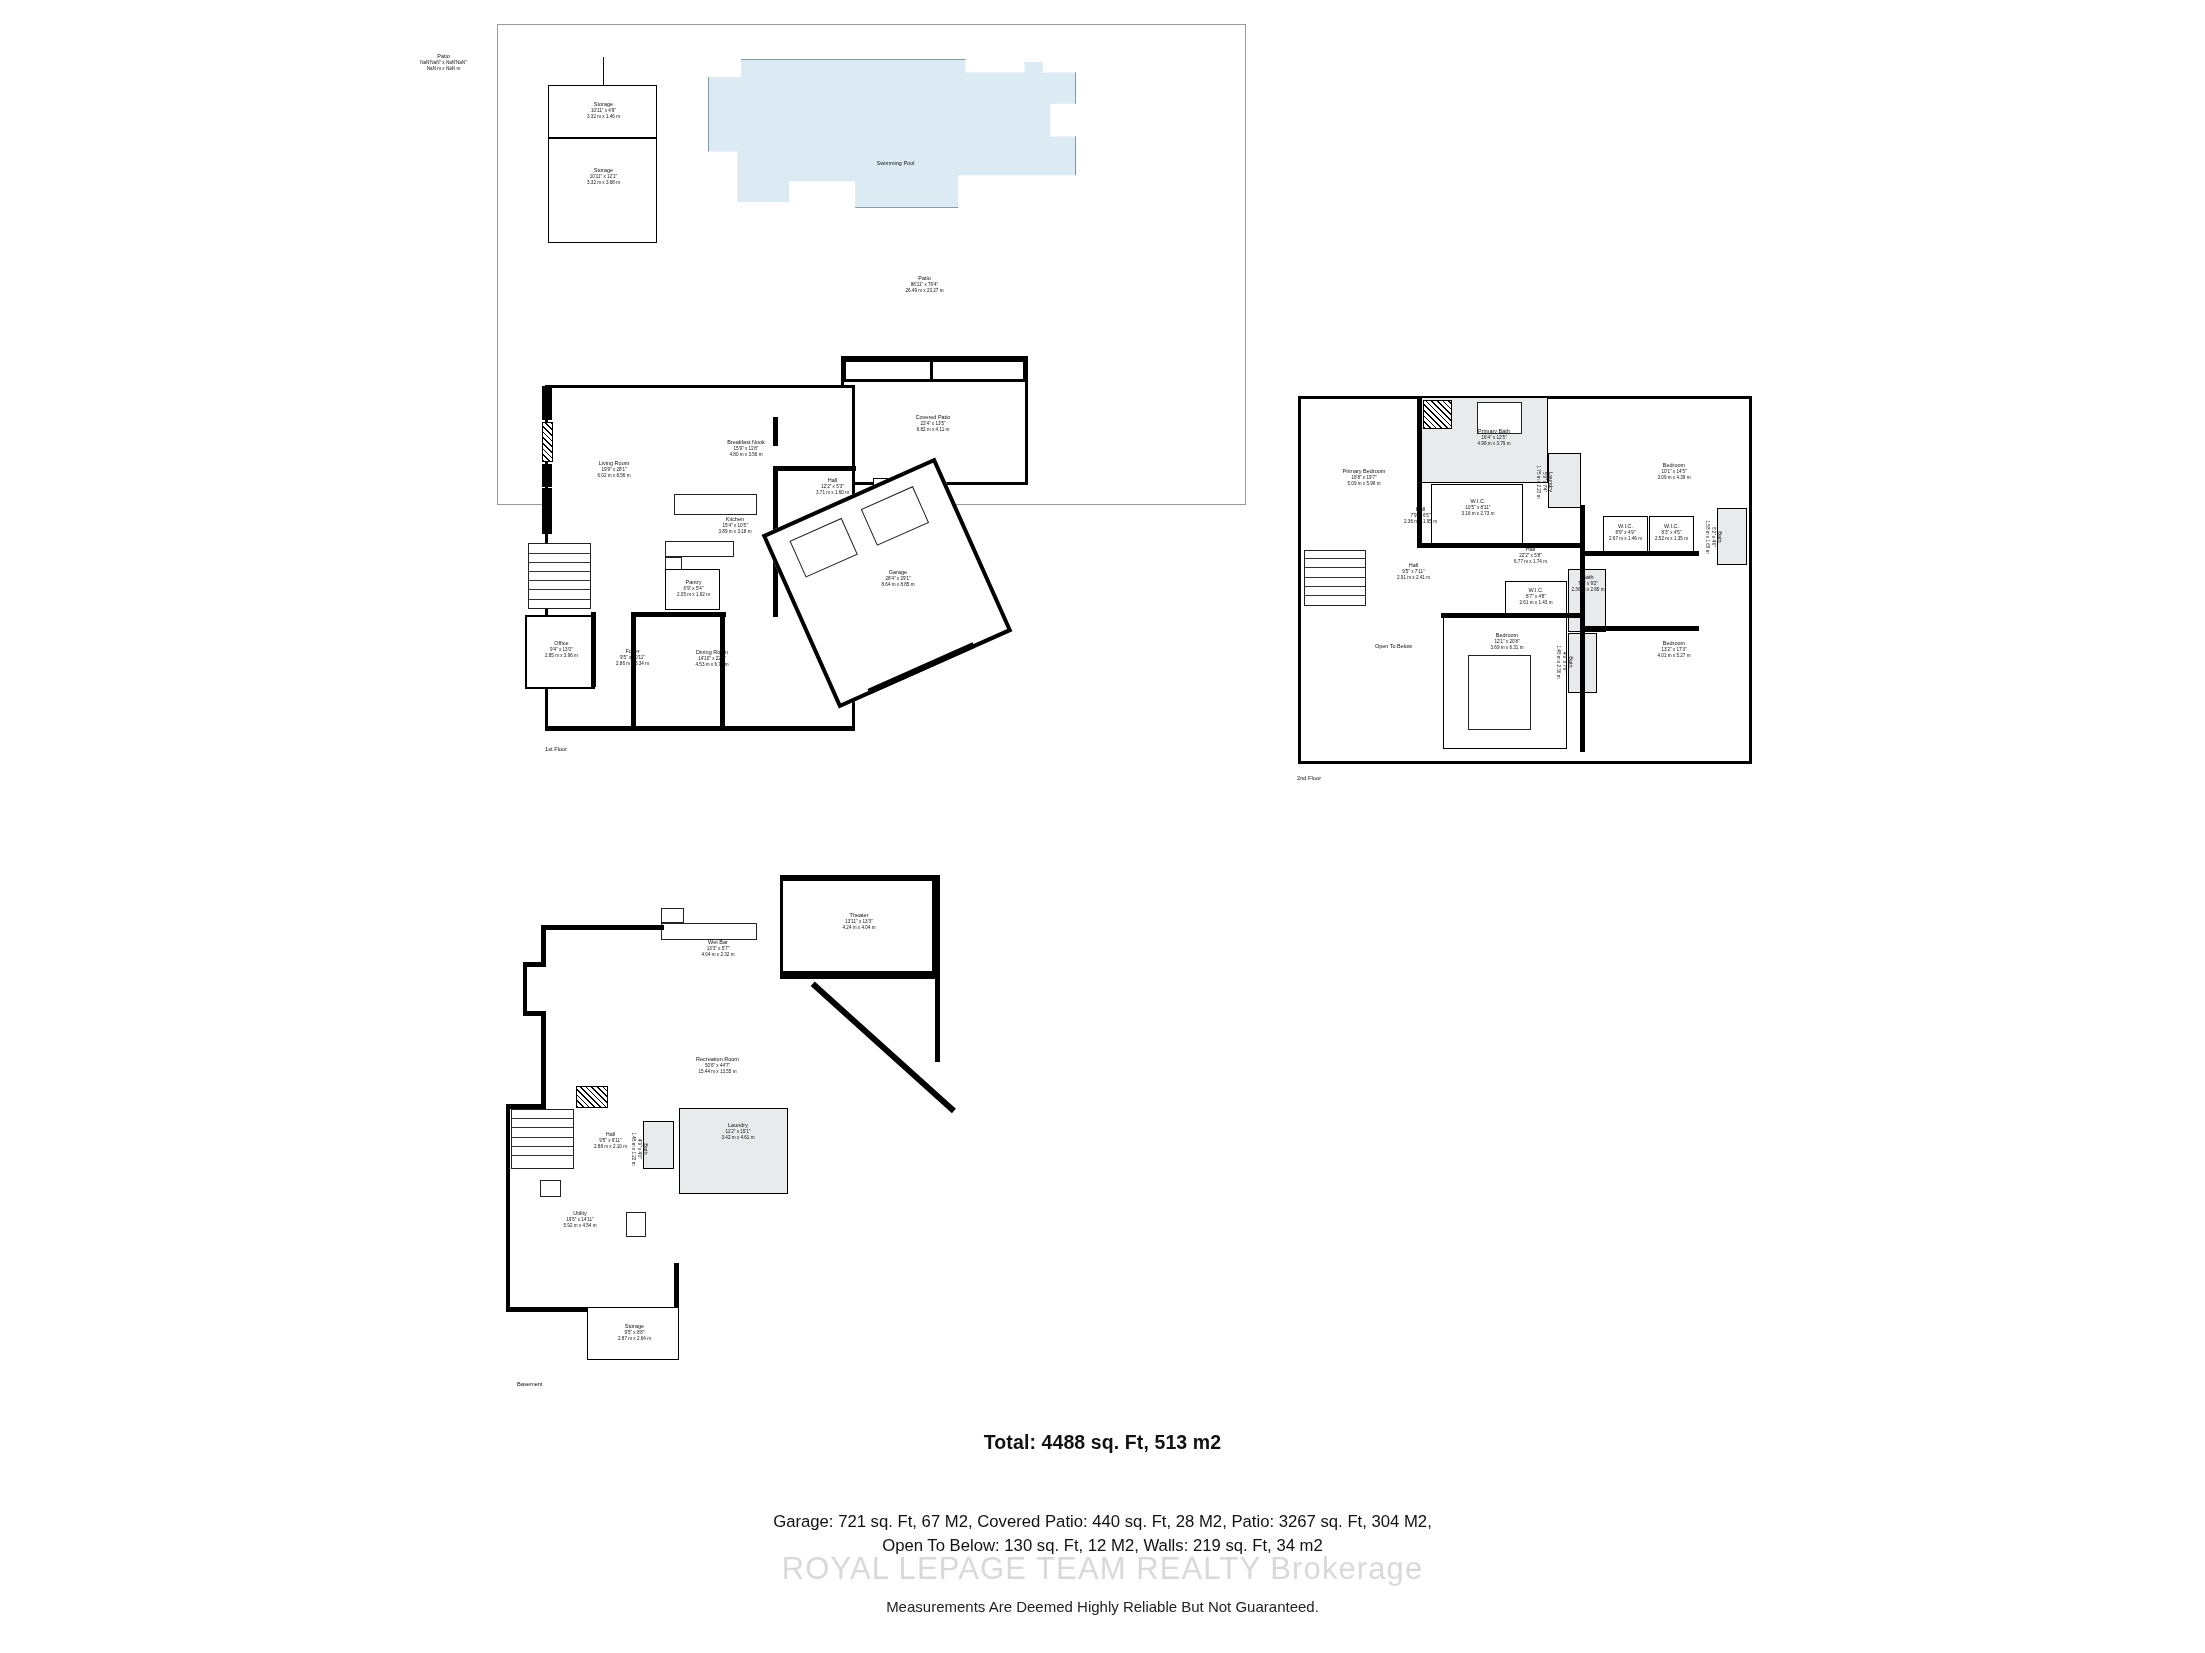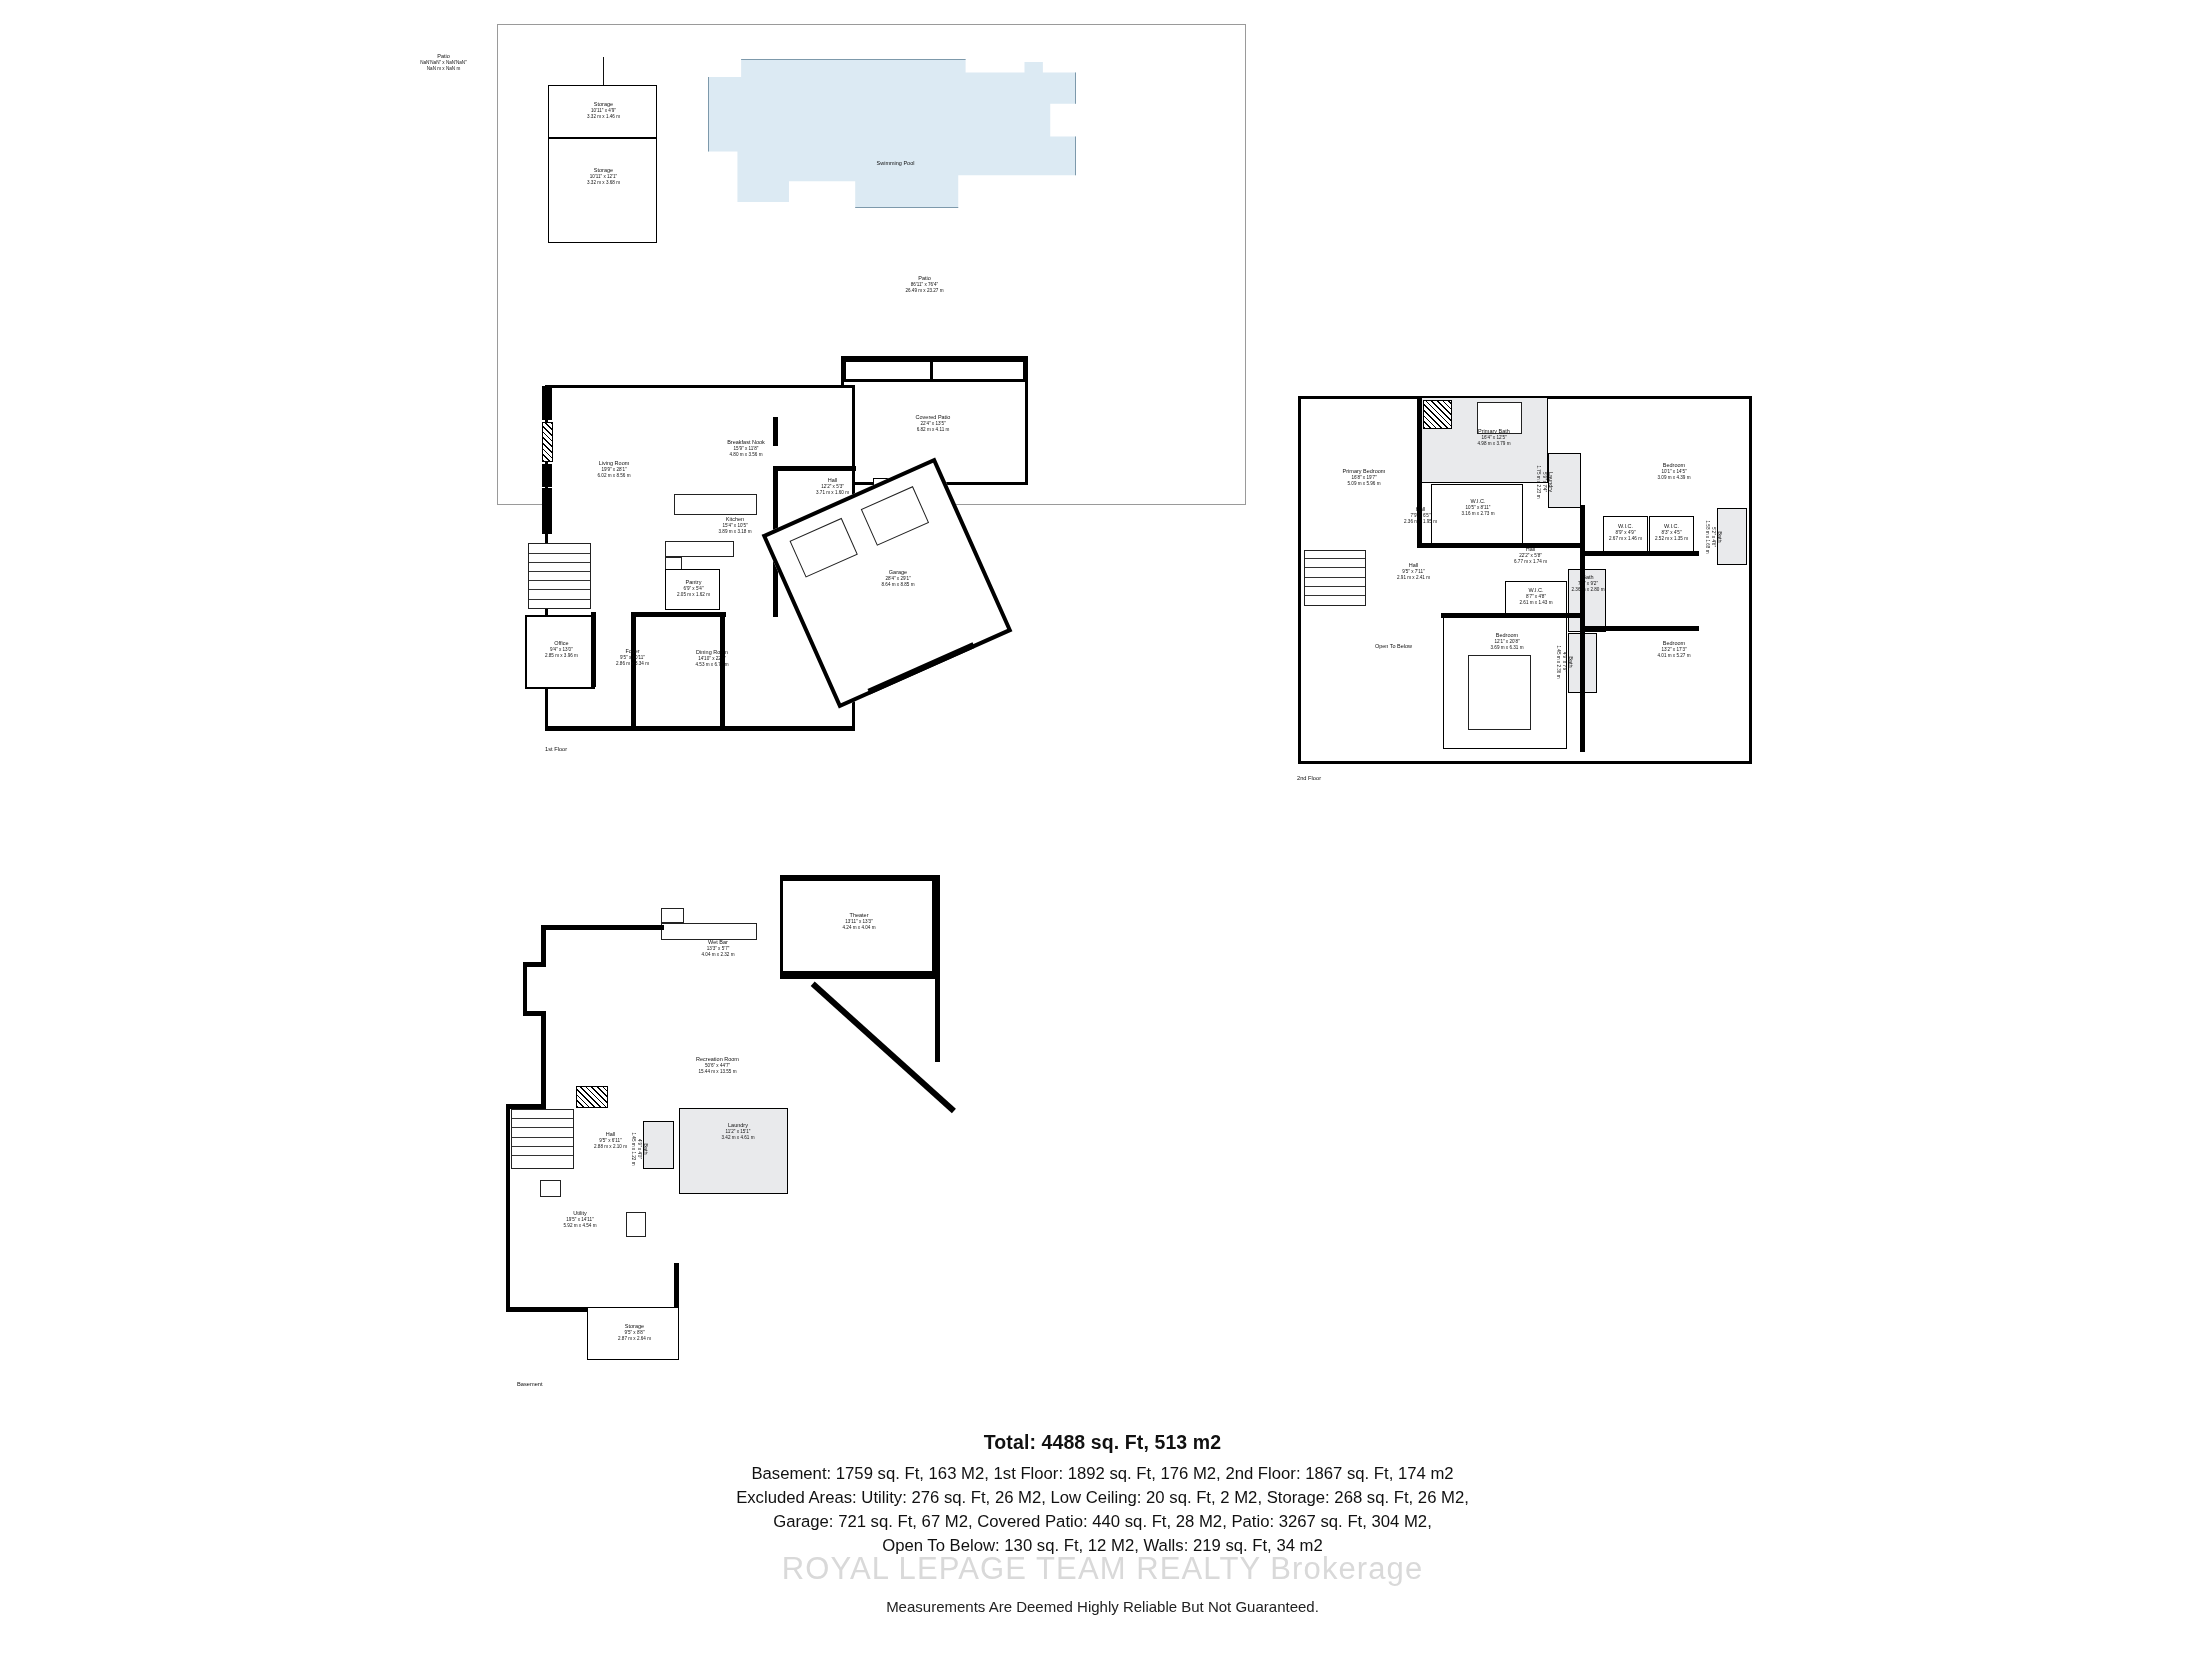--- a/index.html
+++ b/index.html
@@ -400,21 +400,19 @@
     <div class="lbl" style="left:80px;top:462px;width:75px;">
       <span class="n">Storage</span>
       <span class="d1">9'5" x 8'8"</span>
       <span class="d2">2.87 m x 2.64 m</span>
     </div>
 
     <div class="floorlbl" style="left:0px;top:520px;">Basement</div>
   </div>
 
   <div class="footer f-total" style="top:1431px;">Total: 4488 sq. Ft, 513 m2</div>
-  <div class="footer f-line" style="top:1462px;">Basement: 1759 sq. Ft, 163 M2, 1st Floor: 1892 sq. Ft, 176 M2, 2nd Floor: 1867 sq. Ft, 174 m2</div>
-  <div class="footer f-line" style="top:1486px;">Excluded Areas: Utility: 276 sq. Ft, 26 M2, Low Ceiling: 20 sq. Ft, 2 M2, Storage: 268 sq. Ft, 26 M2,</div>
   <div class="footer f-line" style="top:1510px;">Garage: 721 sq. Ft, 67 M2, Covered Patio: 440 sq. Ft, 28 M2, Patio: 3267 sq. Ft, 304 M2,</div>
   <div class="footer f-line" style="top:1534px;">Open To Below: 130 sq. Ft, 12 M2, Walls: 219 sq. Ft, 34 m2</div>
   <div class="watermark" style="top:1551px;">ROYAL LEPAGE TEAM REALTY Brokerage</div>
   <div class="footer f-note" style="top:1598px;">Measurements Are Deemed Highly Reliable But Not Guaranteed.</div>
 
 </div>
 
 
 </body></html>

